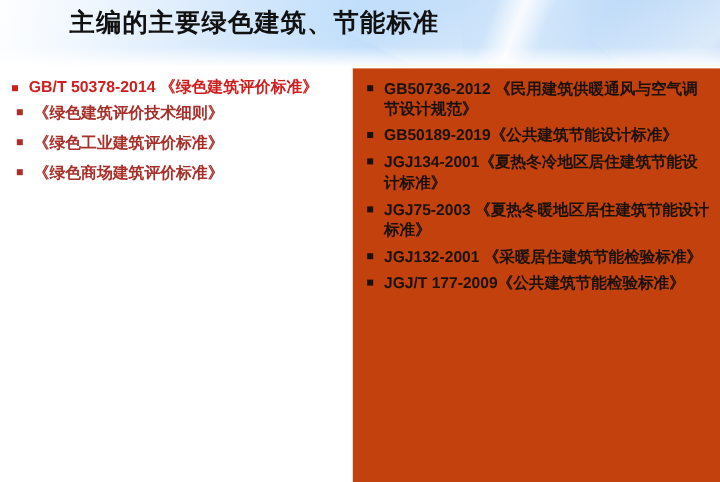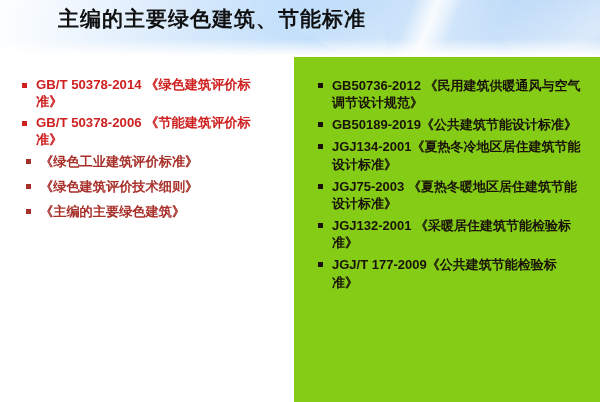--- a/index.html
+++ b/index.html
@@ -97,27 +97,27 @@
     padding: 6px 4px 0 8px;
   }
 
   .right-col {
     position: absolute;
     left: 294px;
     top: 57px;
     width: 306px;
     height: 345px;
     box-sizing: border-box;
-    background: #84cc16;
+    background: #c2410c;
     padding: 8px 6px 0 10px;
   }
 
   ul.std-list {
     list-style: none;
-    margin: 12px;
+    margin: 0;
     padding: 0;
   }
 
   li.std-item {
     position: relative;
     padding-left: 16px;
     margin: 0 0 3px 0;
     line-height: 1.30;
   }
   li.std-item::before {
@@ -167,24 +167,23 @@
   <div class="streak s3"></div>
   <div class="streak s4"></div>
   <div class="streak s5"></div>
   <div class="header-fade"></div>
 </div>
 <div class="slide-title">主编的主要绿色建筑、节能标准</div>
 
 <div class="left-col">
   <ul class="std-list">
     <li class="std-item"><span>GB/T 50378-2014 《绿色建筑评价标准》</span></li>
-    <li class="std-item"><span>GB/T 50378-2006 《节能建筑评价标准》</span></li>
+    <li class="std-item muted"><span>《绿色建筑评价技术细则》</span></li>
     <li class="std-item muted"><span>《绿色工业建筑评价标准》</span></li>
-    <li class="std-item muted"><span>《绿色建筑评价技术细则》</span></li>
-    <li class="std-item muted"><span>《主编的主要绿色建筑》</span></li>
+    <li class="std-item muted"><span>《绿色商场建筑评价标准》</span></li>
   </ul>
 </div>
 
 <div class="right-col">
   <ul class="std-list">
     <li class="std-item"><span>GB50736-2012 《民用建筑供暖通风与空气调节设计规范》</span></li>
     <li class="std-item"><span>GB50189-2019《公共建筑节能设计标准》</span></li>
     <li class="std-item"><span>JGJ134-2001《夏热冬冷地区居住建筑节能设计标准》</span></li>
     <li class="std-item"><span>JGJ75-2003 《夏热冬暖地区居住建筑节能设计标准》</span></li>
     <li class="std-item"><span>JGJ132-2001 《采暖居住建筑节能检验标准》</span></li>

